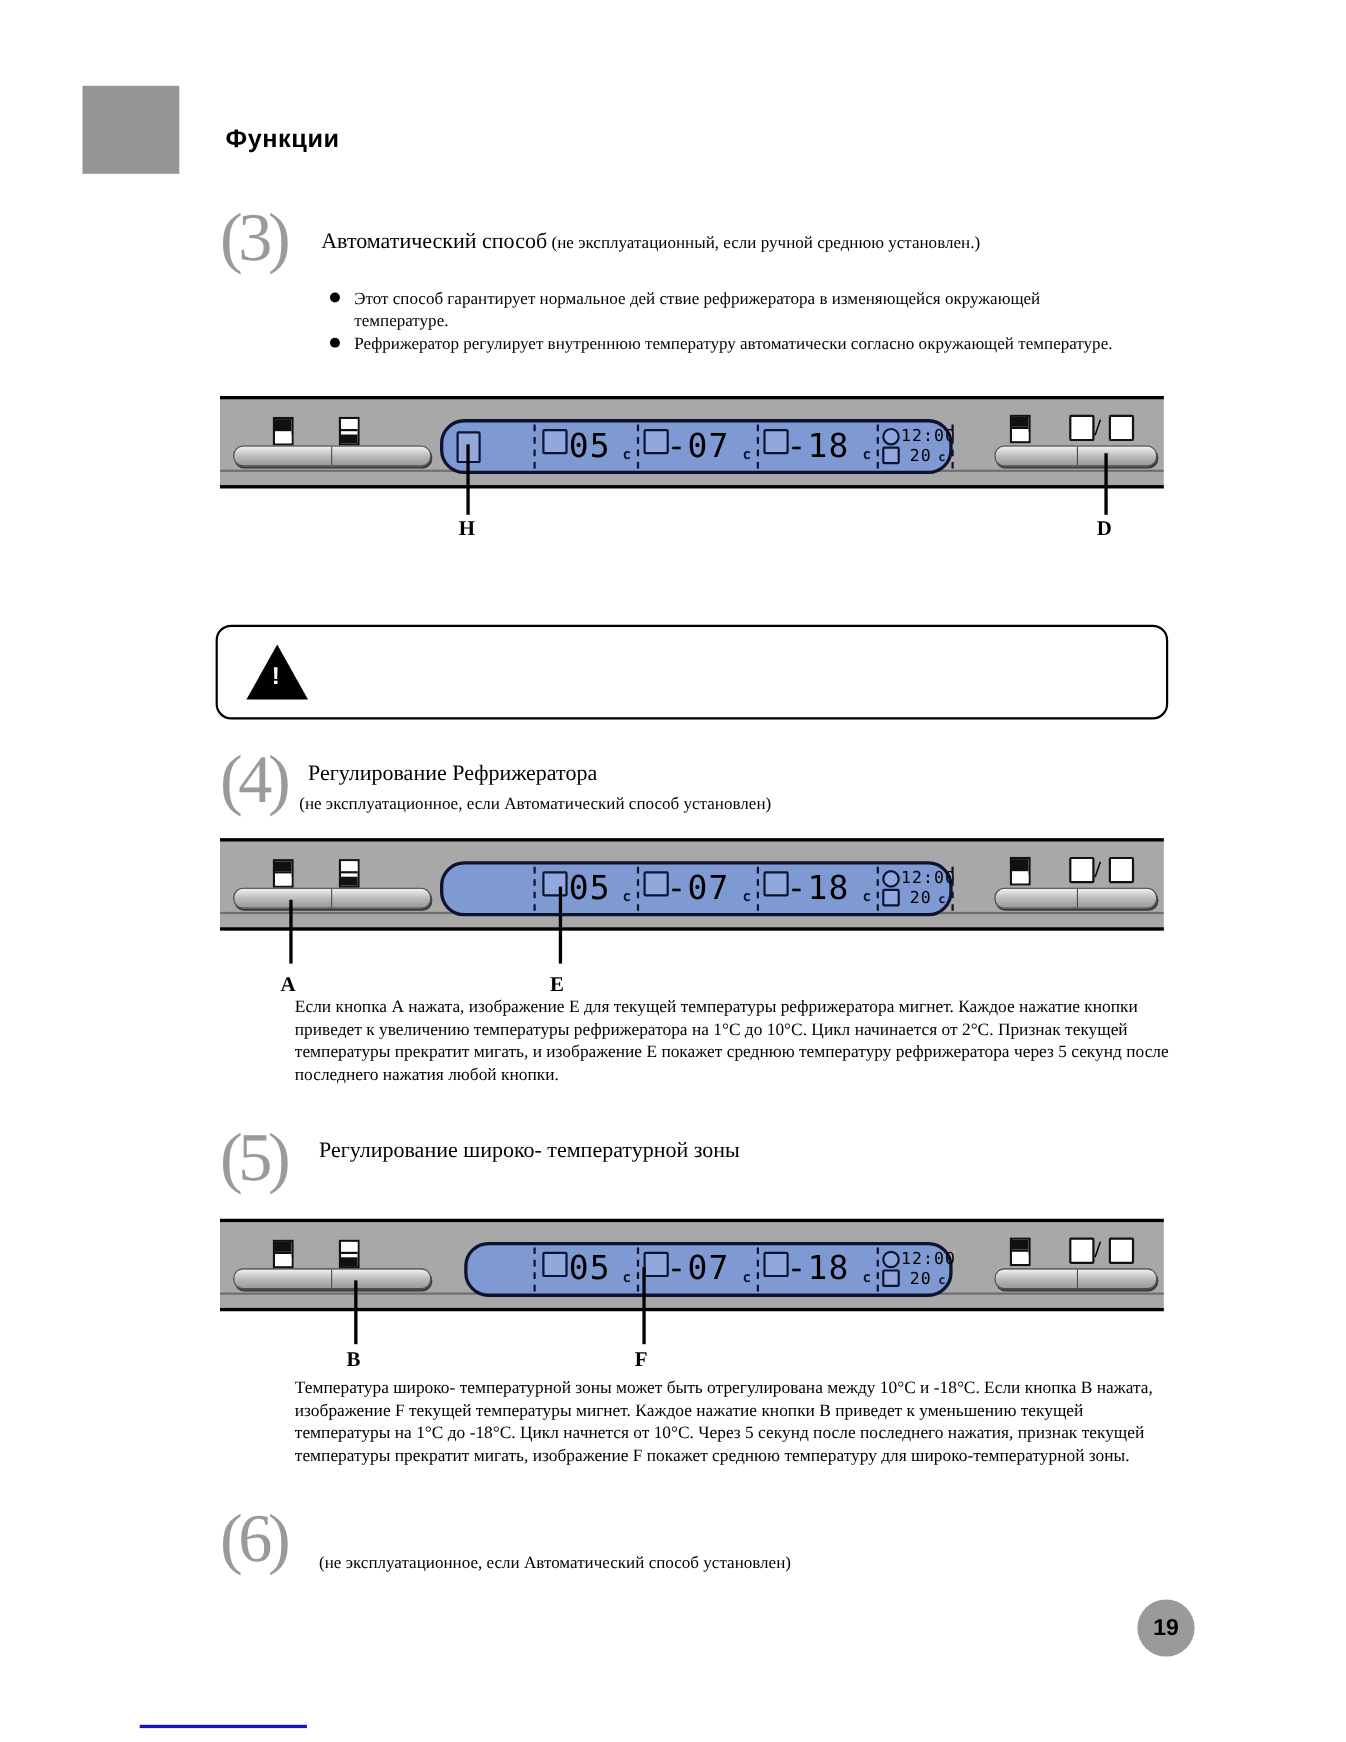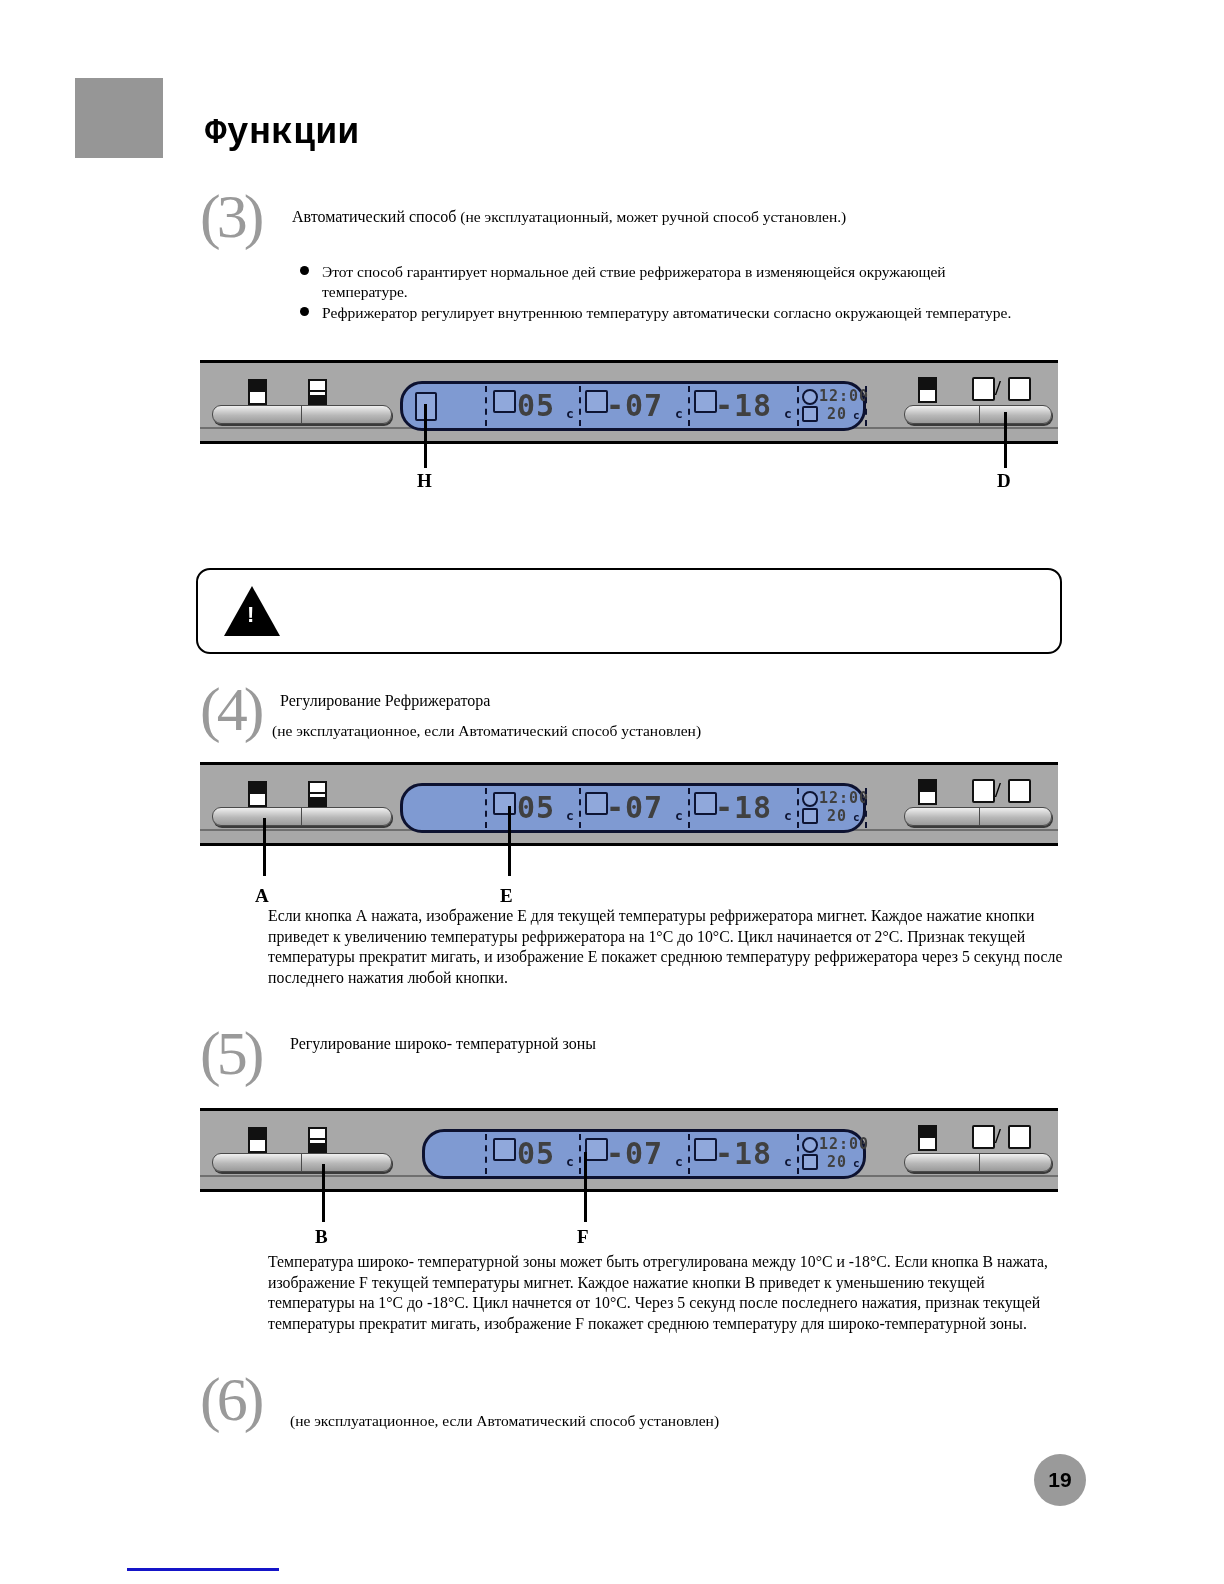--- a/index.html
+++ b/index.html
@@ -4,31 +4,31 @@
 <style>
   html,body{margin:0;padding:0;background:#fff;}
   body{
     width:1224px;height:1584px;position:relative;overflow:hidden;
     font-family:"Liberation Serif", serif;color:#000;
   }
   .page{position:absolute;inset:0;}
 
   
   .hdr-block{position:absolute;left:75px;top:78px;width:88px;height:80px;background:#969696;}
-  .hdr-title{position:absolute;left:205px;top:113px;font-family:Liberation Mono, monospace;
-             font-weight:bold;font-size:36px;letter-spacing:.5px;}
+  .hdr-title{position:absolute;left:205px;top:113px;font-family:Liberation Sans, sans-serif;
+             font-weight:bold;font-size:23px;letter-spacing:.5px;}
 
   
   .numcirc{position:absolute;font-family:"Liberation Serif",serif;font-size:62px;color:#9a9a9a;
            line-height:1;letter-spacing:-4px;}
   .numcirc span{font-size:62px;}
 
   
   .sec-h{position:absolute;font-family:"Liberation Serif",serif;}
-  .sec-h .big{font-size:16px;}
+  .sec-h .big{font-size:20px;}
   .sec-h .small{font-size:15.5px;}
   .sec-sub{position:absolute;font-size:15.5px;font-family:"Liberation Serif",serif;}
 
   
   .bul{position:absolute;font-size:15.5px;line-height:1.28;font-family:"Liberation Serif",serif;}
   .bul .dot{position:absolute;left:-22px;top:4px;width:9px;height:9px;background:#000;border-radius:50%;}
 
   
   .para{position:absolute;font-size:15.8px;line-height:1.30;font-family:"Liberation Serif",serif;}
 
@@ -47,22 +47,22 @@
   .fico.inv .t{background:#fff;}
   .fico.inv .b{background:#111;}
 
   .lockico{position:absolute;width:19px;height:20px;border:2px solid #111;border-radius:2px;
            background:#fff;font-size:13px;line-height:18px;text-align:center;}
   .slash{position:absolute;font-size:21px;font-weight:bold;line-height:1;}
 
   
   .lcd{position:absolute;background:#7f9ad2;border:3px solid #0d1230;border-radius:22px;}
   .lcd-seg{position:absolute;border-left:2px dashed #0d1230;}
-  .lcd-val{position:absolute;font-family:"DejaVu Sans Mono",monospace;font-weight:bold;
-           color:#404040;letter-spacing:1px;}
+  .lcd-val{position:absolute;font-family:"DejaVu Sans Mono",monospace;font-weight:normal;
+           color:#000000;letter-spacing:1px;}
   .lcd-icon{position:absolute;border:2px solid #0d1433;background:#90a8db;border-radius:2px;}
   .lcd-c{position:absolute;font-family:"DejaVu Sans Mono",monospace;font-weight:bold;color:#0d1433;}
 
   
   .cline{position:absolute;width:3px;background:#000;}
   .clabel{position:absolute;font-family:"Liberation Serif",serif;font-weight:bold;font-size:19px;}
 
   
   .warnbox{position:absolute;border:2px solid #000;border-radius:14px;background:#fff;}
   .warntri{position:absolute;width:0;height:0;border-left:28px solid transparent;
@@ -83,21 +83,21 @@
 <div class="page">
 
   <div class="hdr-block"></div>
   <div class="hdr-title">Функции</div>
 
   <div class="numcirc" style="left:200px;top:185px;">
     (<span>3</span>)
   </div>
   <div class="sec-h" style="left:292px;top:208px;width:680px;">
     <span class="big">Автоматический способ</span>
-    <span class="small">(не эксплуатационный, может ручной способ установлен.)</span>
+    <span class="small">(не эксплуатационный, если ручной среднюю установлен.)</span>
   </div>
 
   <div class="bul" style="left:322px;top:303px;width:690px;">
     <span class="dot"></span>
     <span>Рефрижератор регулирует внутреннюю температуру автоматически согласно окружающей температуре.</span>
   </div>
   <div class="bul" style="left:322px;top:262px;width:690px;">
     <span class="dot"></span>
     <span>Этот способ гарантирует нормальное дей ствие рефрижератора в изменяющейся окружающей температуре.</span>
   </div>

